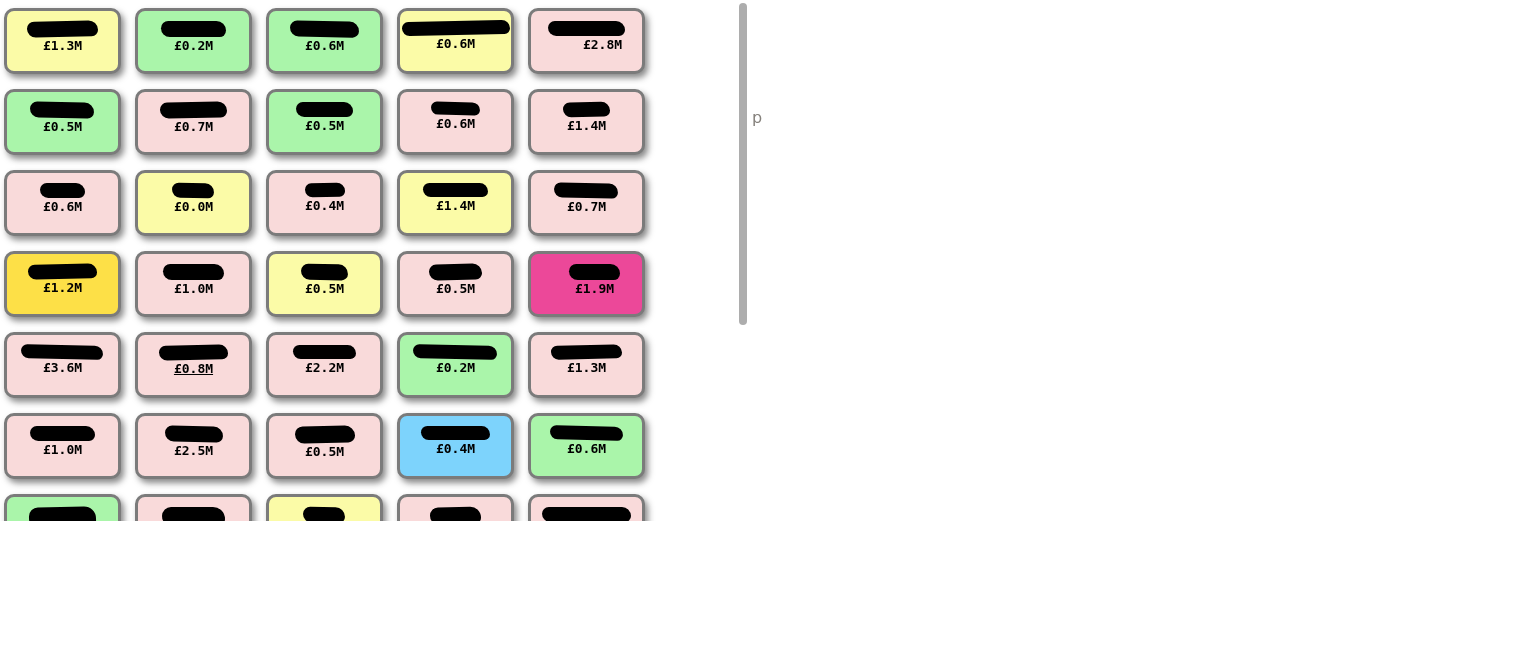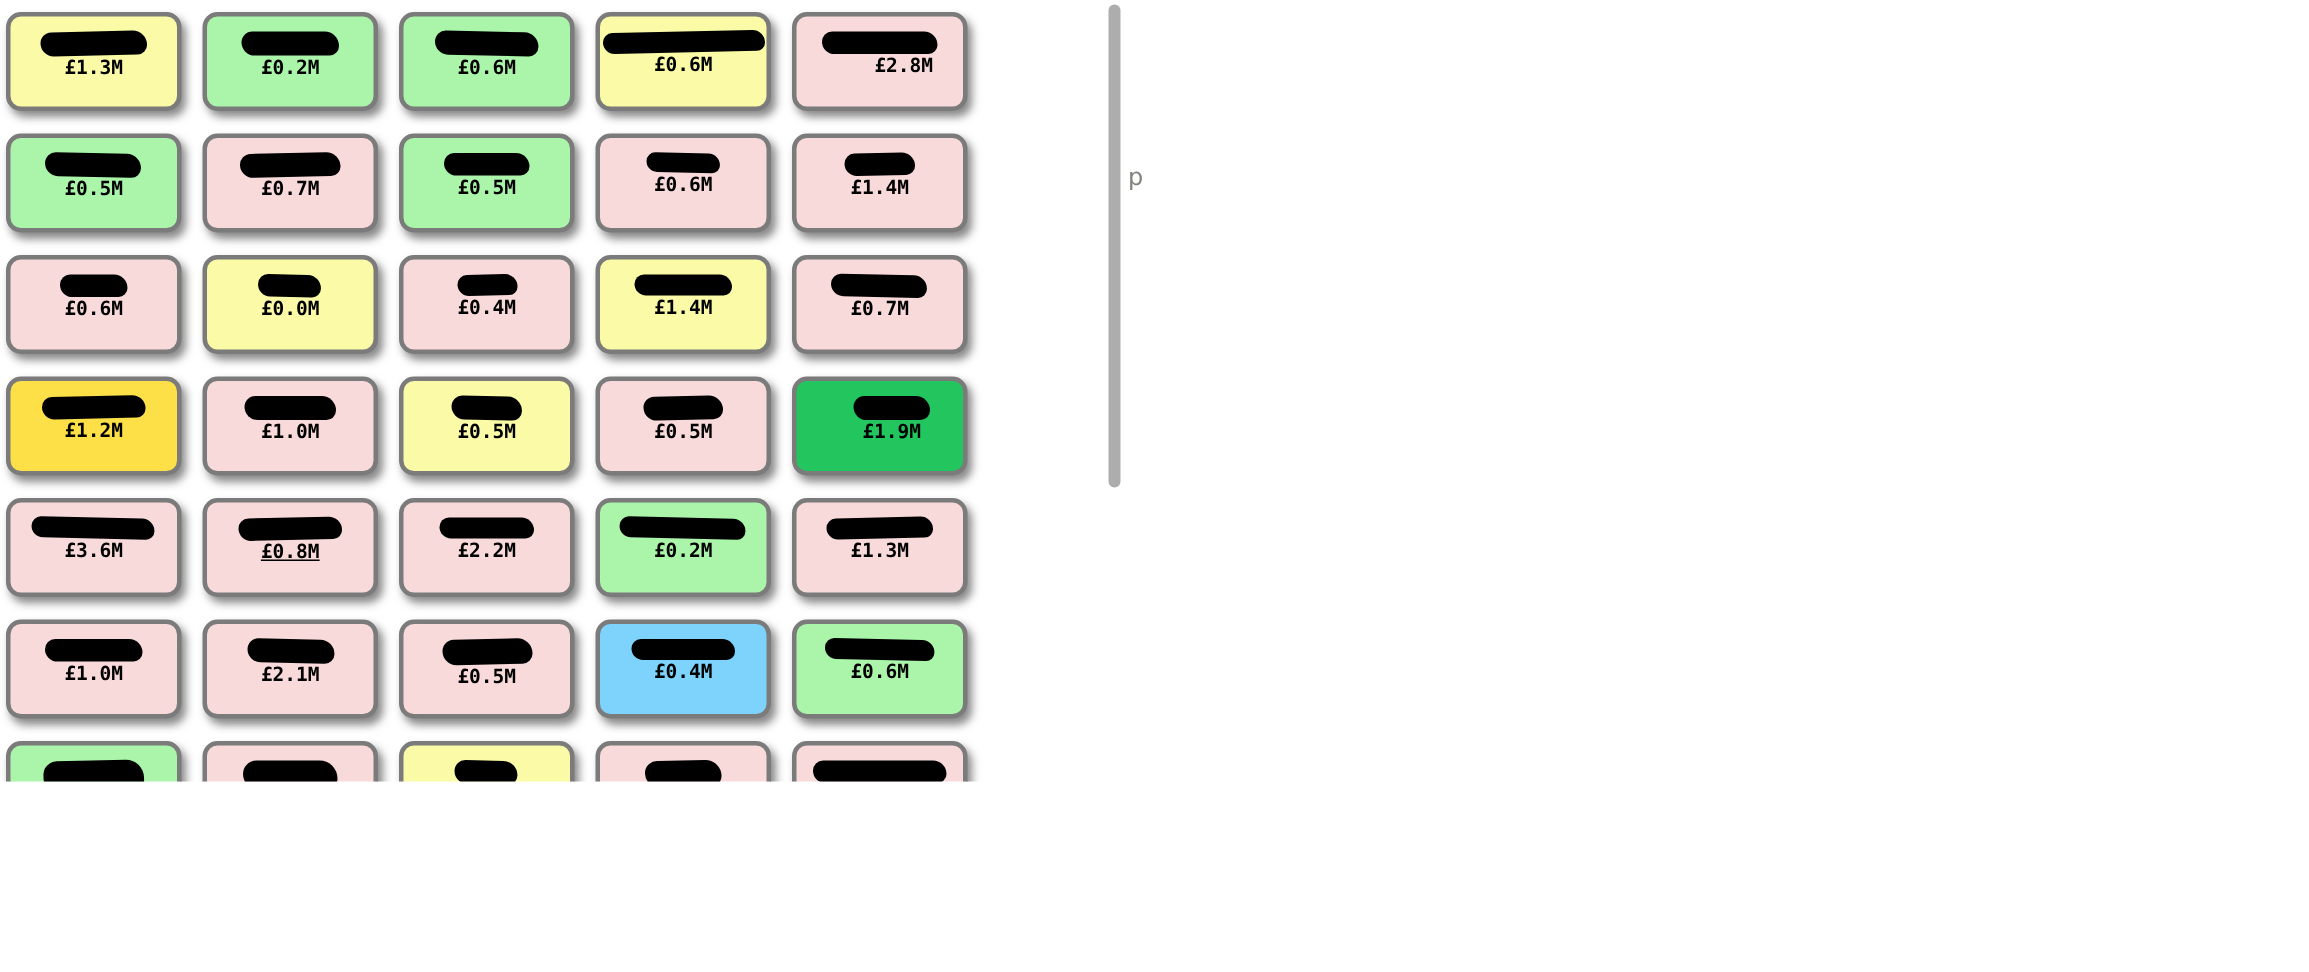--- a/index.html
+++ b/index.html
@@ -160,21 +160,21 @@
           <div class="tile-value" style="color: rgb(0, 0, 0);">£1.0M</div>
         </div>
         <div class="tile" style="background: rgb(251, 251, 167); border-color: rgb(123, 123, 123);">
           <div class="redacted" style="width: 42%; height: 16px; background: rgb(0, 0, 0); transform: rotate(1.3deg);"></div>
           <div class="tile-value" style="color: rgb(0, 0, 0);">£0.5M</div>
         </div>
         <div class="tile" style="background: rgb(249, 218, 218); border-color: rgb(123, 123, 123);">
           <div class="redacted" style="width: 48%; height: 16px; background: rgb(0, 0, 0); transform: rotate(-1.3deg);"></div>
           <div class="tile-value" style="color: rgb(0, 0, 0);">£0.5M</div>
         </div>
-        <div class="tile" style="background: #22c55e; border-color: rgb(123, 123, 123); padding-left: 16px;">
+        <div class="tile" style="background: #ec4899; border-color: rgb(123, 123, 123); padding-left: 16px;">
           <div class="redacted" style="width: 54%; height: 16px; background: rgb(0, 0, 0); transform: rotate(0deg);"></div>
           <div class="tile-value" style="color: rgb(0, 0, 0);">£1.9M</div>
         </div>
         <div class="tile" style="background: rgb(249, 218, 218); border-color: rgb(123, 123, 123);">
           <div class="redacted" style="width: 74%; height: 14px; background: rgb(0, 0, 0); transform: rotate(1.3deg);"></div>
           <div class="tile-value" style="color: rgb(0, 0, 0);">£3.6M</div>
         </div>
         <div class="tile" style="background: rgb(249, 218, 218); border-color: rgb(123, 123, 123); text-decoration: underline;">
           <div class="redacted" style="width: 62%; height: 15px; background: rgb(0, 0, 0); transform: rotate(-1.3deg);"></div>
           <div class="tile-value" style="color: rgb(0, 0, 0);">£0.8M</div>
@@ -190,21 +190,21 @@
         <div class="tile" style="background: rgb(249, 218, 218); border-color: rgb(123, 123, 123);">
           <div class="redacted" style="width: 64%; height: 14px; background: rgb(0, 0, 0); transform: rotate(-1.3deg);"></div>
           <div class="tile-value" style="color: rgb(0, 0, 0);">£1.3M</div>
         </div>
         <div class="tile" style="background: rgb(249, 218, 218); border-color: rgb(123, 123, 123);">
           <div class="redacted" style="width: 58%; height: 15px; background: rgb(0, 0, 0); transform: rotate(0deg);"></div>
           <div class="tile-value" style="color: rgb(0, 0, 0);">£1.0M</div>
         </div>
         <div class="tile" style="background: rgb(249, 218, 218); border-color: rgb(123, 123, 123);">
           <div class="redacted" style="width: 52%; height: 16px; background: rgb(0, 0, 0); transform: rotate(1.3deg);"></div>
-          <div class="tile-value" style="color: rgb(0, 0, 0);">£2.1M</div>
+          <div class="tile-value" style="color: rgb(0, 0, 0);">£2.5M</div>
         </div>
         <div class="tile" style="background: rgb(249, 218, 218); border-color: rgb(123, 123, 123);">
           <div class="redacted" style="width: 54%; height: 17px; background: rgb(0, 0, 0); transform: rotate(-1.3deg);"></div>
           <div class="tile-value" style="color: rgb(0, 0, 0);">£0.5M</div>
         </div>
         <div class="tile" style="background: #7dd3fc; border-color: rgb(123, 123, 123);">
           <div class="redacted" style="width: 62%; height: 14px; background: rgb(0, 0, 0); transform: rotate(0deg);"></div>
           <div class="tile-value" style="color: rgb(0, 0, 0);">£0.4M</div>
         </div>
         <div class="tile" style="background: rgb(170, 245, 170); border-color: rgb(123, 123, 123);">

